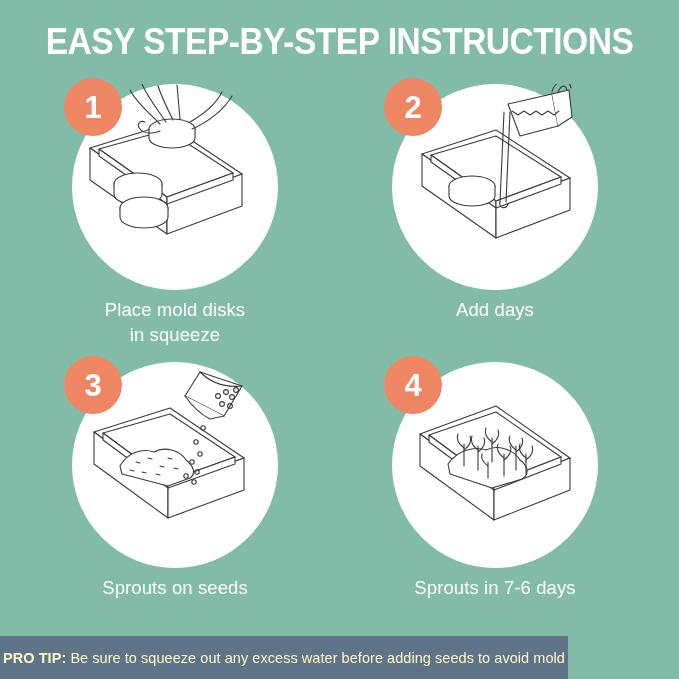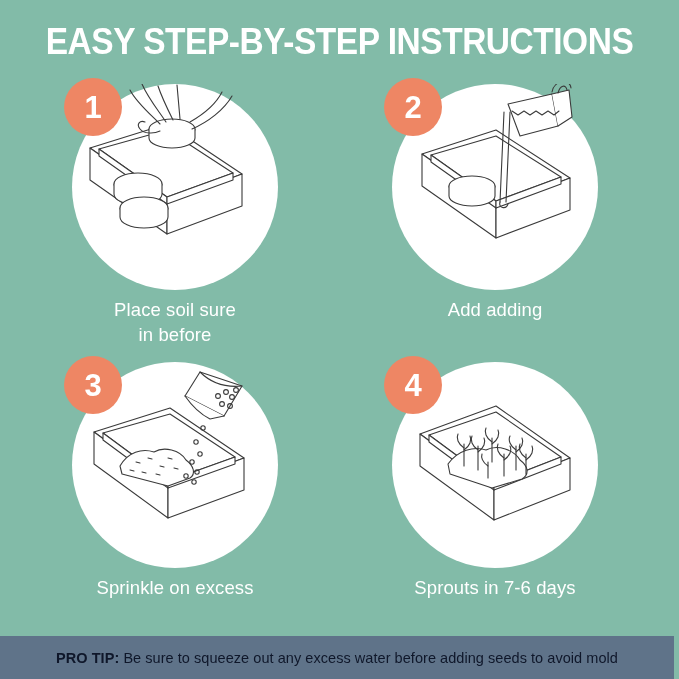--- a/index.html
+++ b/index.html
@@ -104,27 +104,27 @@
     color: #ffffff;
     font-size: 18.5px;
     font-weight: 400;
     line-height: 25px;
     letter-spacing: 0.1px;
   }
   .footer {
     position: absolute;
     left: 0;
     top: 636px;
-    width: 674px;
+    width: 568px;
     height: 43px;
     background: #5f7389;
     display: flex;
     align-items: center;
     justify-content: center;
-    color: #0f172a;
+    color: #fef9c3;
   }
   .footer-text {
     font-size: 14.5px;
     white-space: nowrap;
     letter-spacing: 0.05px;
   }
   .footer-text .lbl {
     font-weight: bold;
   }
   svg.line-art {
@@ -171,22 +171,22 @@
             <path d="M101 36 C96 26 90 14 86 2"></path>
             <path d="M108 35 C107 24 106 12 105 1"></path>
             <path d="M73 38 C68 36 64 40 68 45 C72 50 82 50 88 47"></path>
             <path d="M118 38 C132 30 144 20 150 8"></path>
             <path d="M120 45 C136 38 152 26 160 12"></path>
           </svg>
         </div>
         <div class="badge">1</div>
       </div>
       <div class="caption">
-        <div>Place soil sure</div>
-        <div>in before</div>
+        <div>Place mold disks</div>
+        <div>in squeeze</div>
       </div>
     </div>
 
     <div class="cell c2">
       <div class="circle-wrap">
         <div class="circle"></div>
         <div class="art">
           <svg class="line-art" width="206" height="206" viewBox="0 0 206 206" fill="none" stroke="#3a3a3a" stroke-width="1.1" stroke-linejoin="round" stroke-linecap="round">
 
             <path d="M30 70 L104 122 L178 94 L104 46 Z" fill="#fff"></path>
@@ -208,21 +208,21 @@
 
             <path d="M120 27 L126 31 L132 27 L138 31 L144 27 L150 31 L156 27 L162 31 L167 27"></path>
 
             <path d="M160 8 C162 -4 178 -6 179 4"></path>
             <path d="M166 9 C168 1 174 0 175 6"></path>
           </svg>
         </div>
         <div class="badge">2</div>
       </div>
       <div class="caption">
-        <div>Add adding</div>
+        <div>Add days</div>
       </div>
     </div>
 
     <div class="cell c3">
       <div class="circle-wrap">
         <div class="circle"></div>
         <div class="art">
           <svg class="line-art" width="206" height="206" viewBox="0 0 206 206" fill="none" stroke="#3a3a3a" stroke-width="1.1" stroke-linejoin="round" stroke-linecap="round">
 
             <path d="M22 70 L96 124 L172 96 L98 46 Z" fill="#fff"></path>
@@ -259,21 +259,21 @@
             <circle cx="128" cy="92" r="2.2"></circle>
               <circle cx="120" cy="100" r="2.2"></circle>
             <circle cx="125" cy="110" r="2.2"></circle>
               <circle cx="114" cy="114" r="2.2"></circle>
             <circle cx="122" cy="120" r="2.2"></circle>
           </svg>
         </div>
         <div class="badge">3</div>
       </div>
       <div class="caption">
-        <div>Sprinkle on excess</div>
+        <div>Sprouts on seeds</div>
       </div>
     </div>
 
     <div class="cell c4">
       <div class="circle-wrap">
         <div class="circle"></div>
         <div class="art">
           <svg class="line-art" width="206" height="206" viewBox="0 0 206 206" fill="none" stroke="#3a3a3a" stroke-width="1.1" stroke-linejoin="round" stroke-linecap="round">
 
             <path d="M28 72 L102 126 L178 96 L104 44 Z" fill="#fff"></path>

